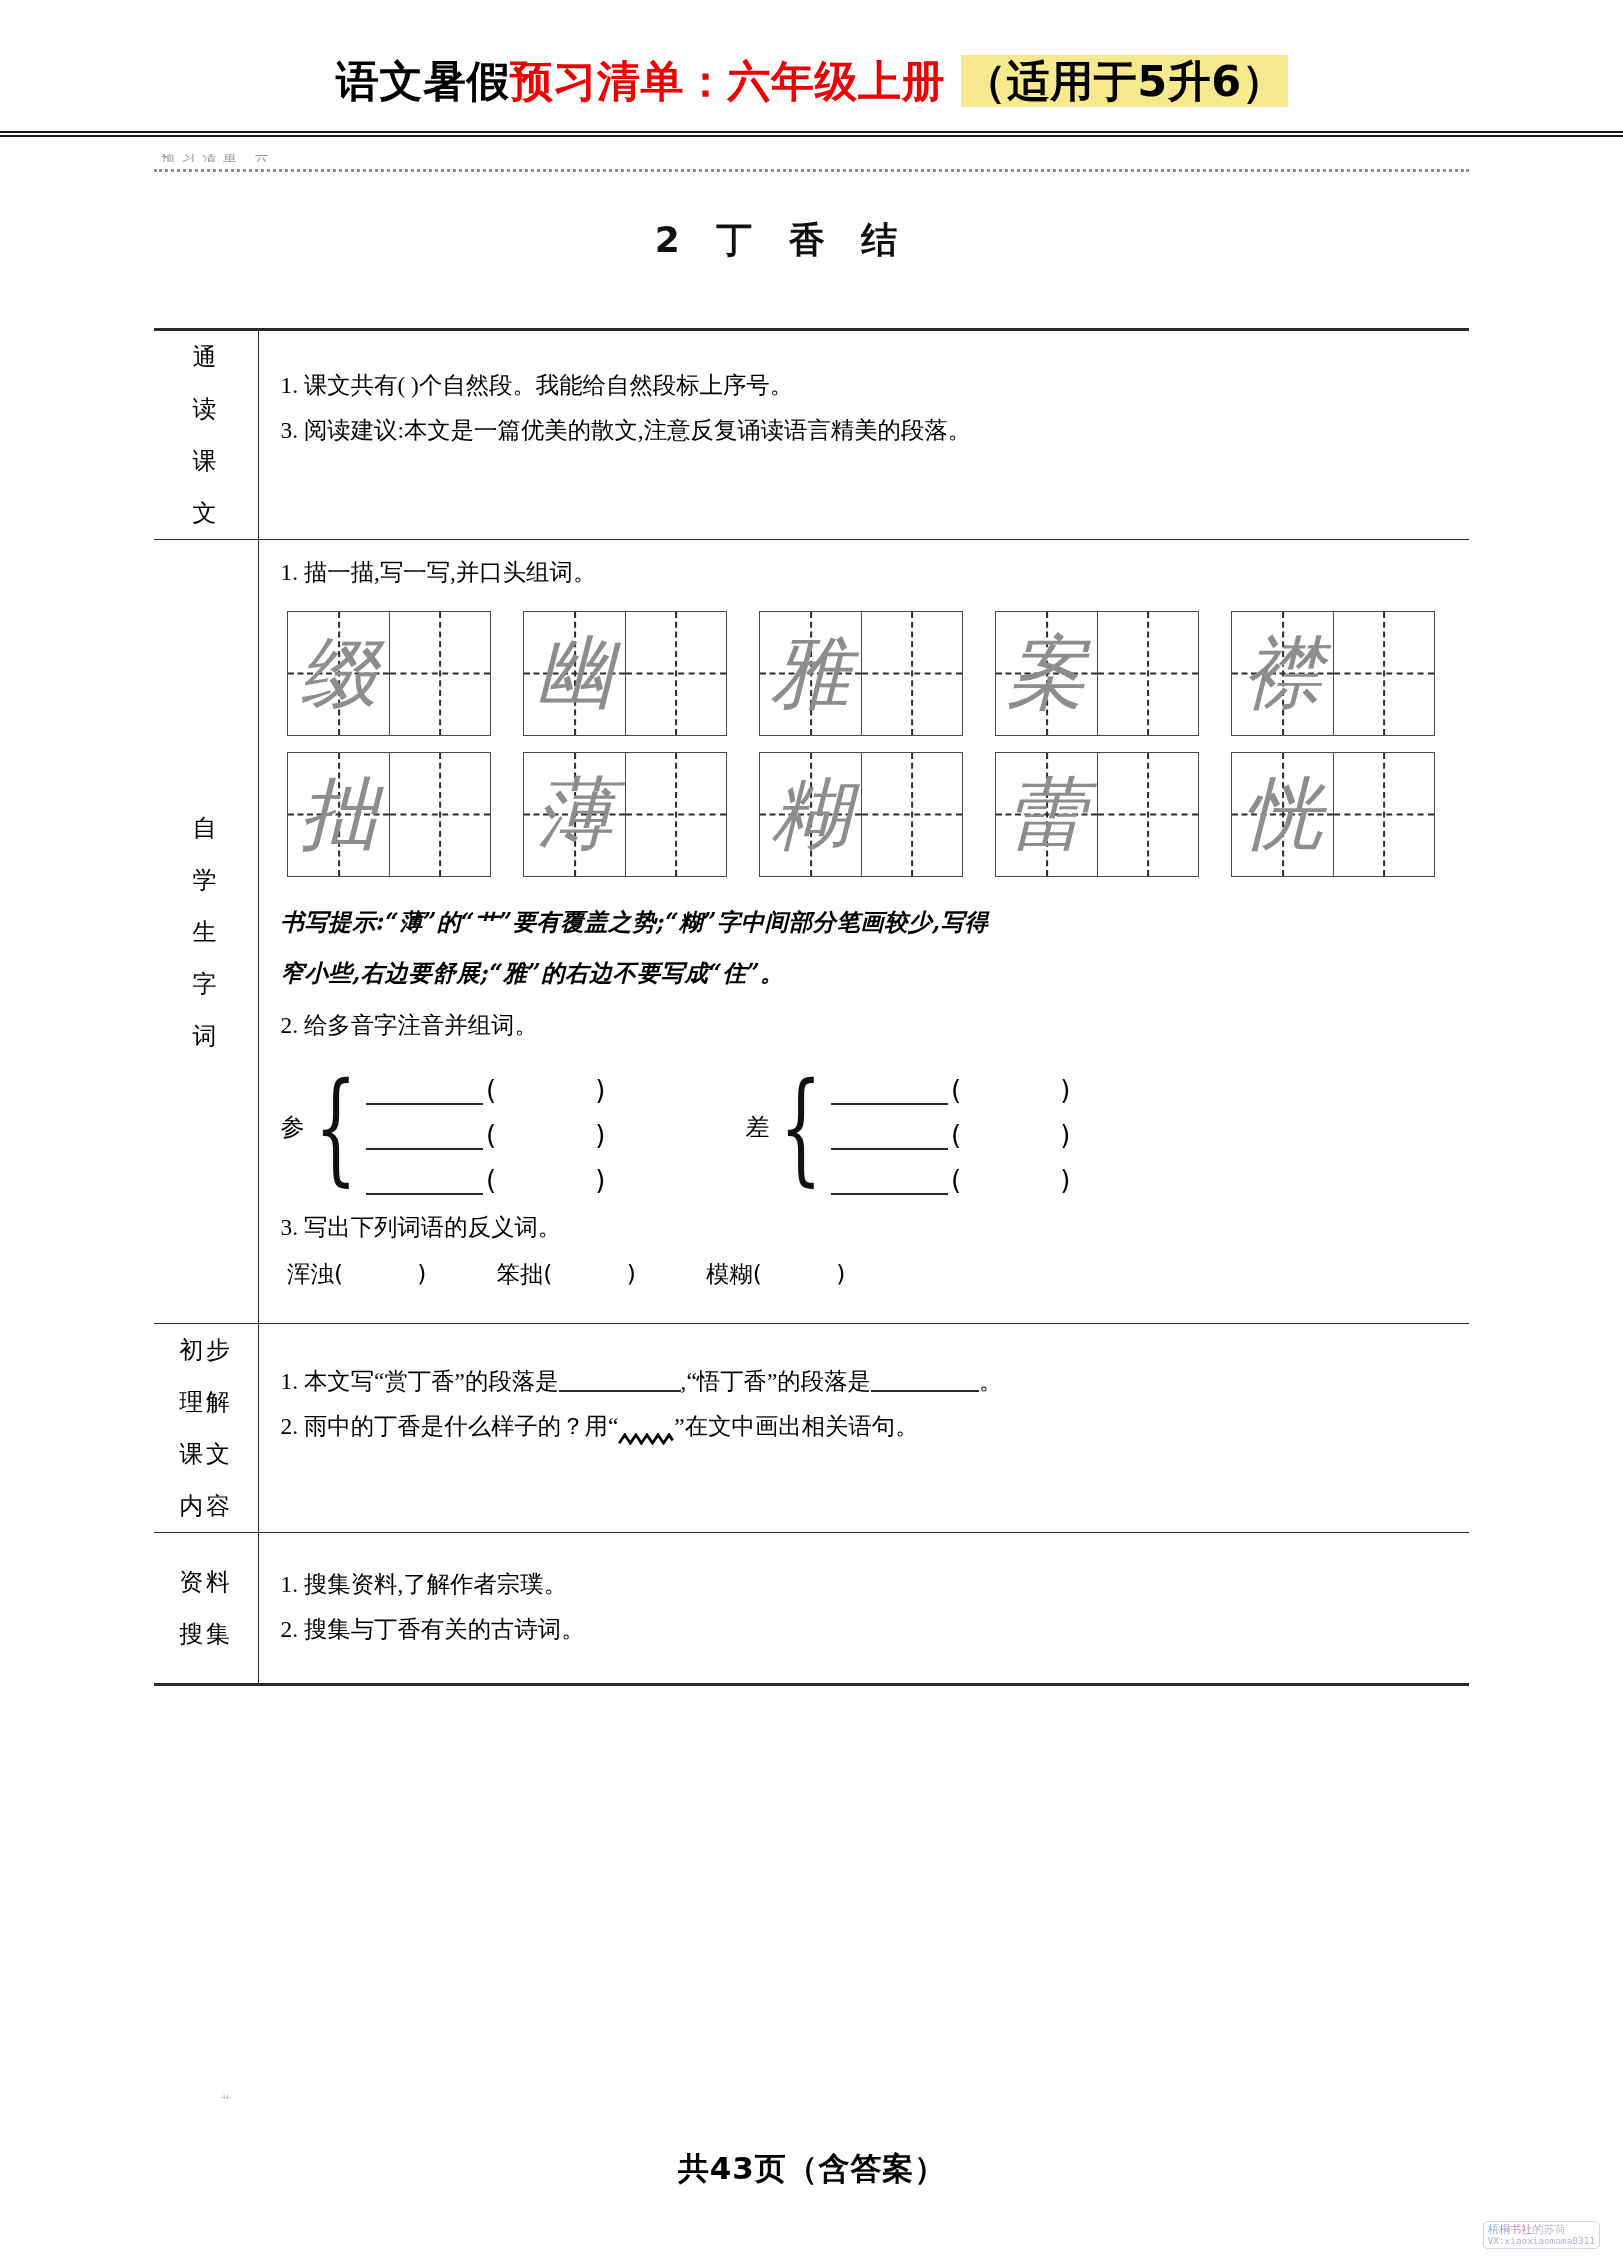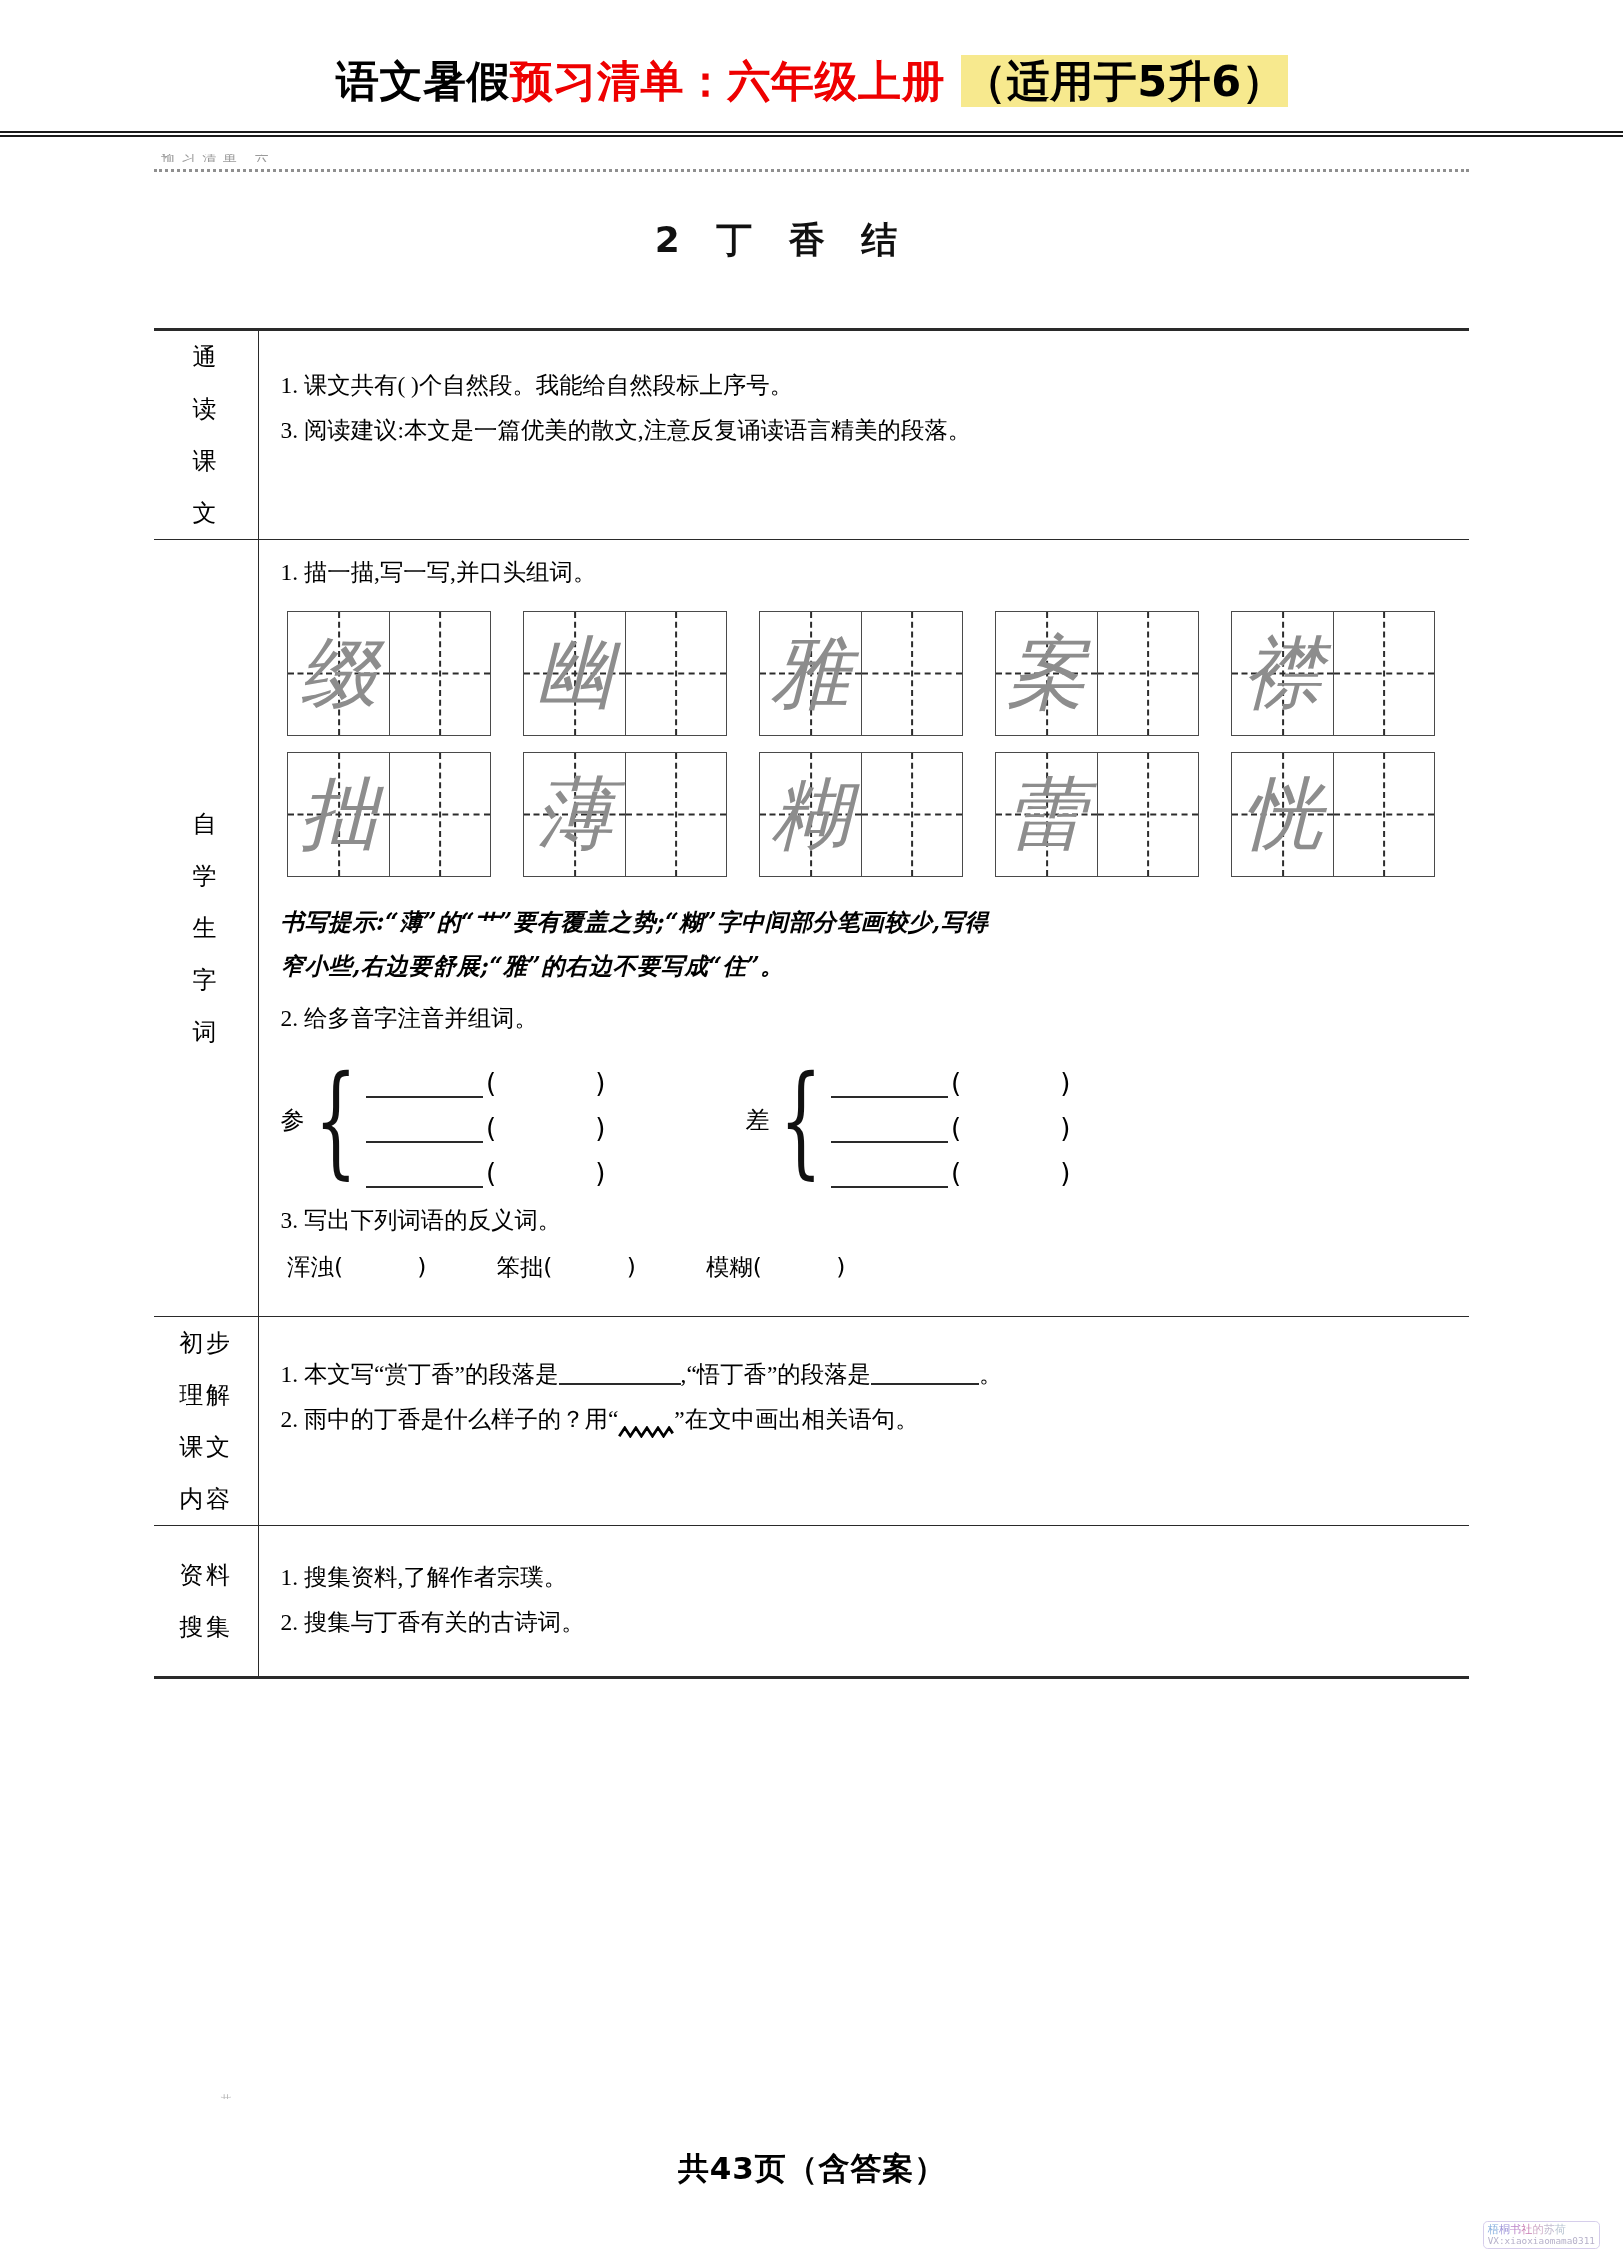--- a/index.html
+++ b/index.html
@@ -304,21 +304,21 @@
           <div class="gcell">
               <span class="gchar">恍</span>
             </div>
           <div class="gcell"></div>
         </div>
       </div>
 
       <div class="tip">
         <span class="tip-label">书写提示:</span><span>“薄”的“艹”要有覆盖之势;“糊”字中间部分笔画较少,写得</span>
       </div>
-      <div class="tip" style="margin-top:1px">
+      <div class="tip" style="margin-top:8px">
         <span>窄小些,右边要舒展;“雅”的右边不要写成“住”。</span>
       </div>
 
       <div class="ln" style="margin-top:7.5px">2. 给多音字注音并组词。</div>
 
       <div class="poly-wrap">
         <div class="poly">
           <span class="poly-char">参</span>
           <span class="brace">{</span>
           <span class="poly-rows">

